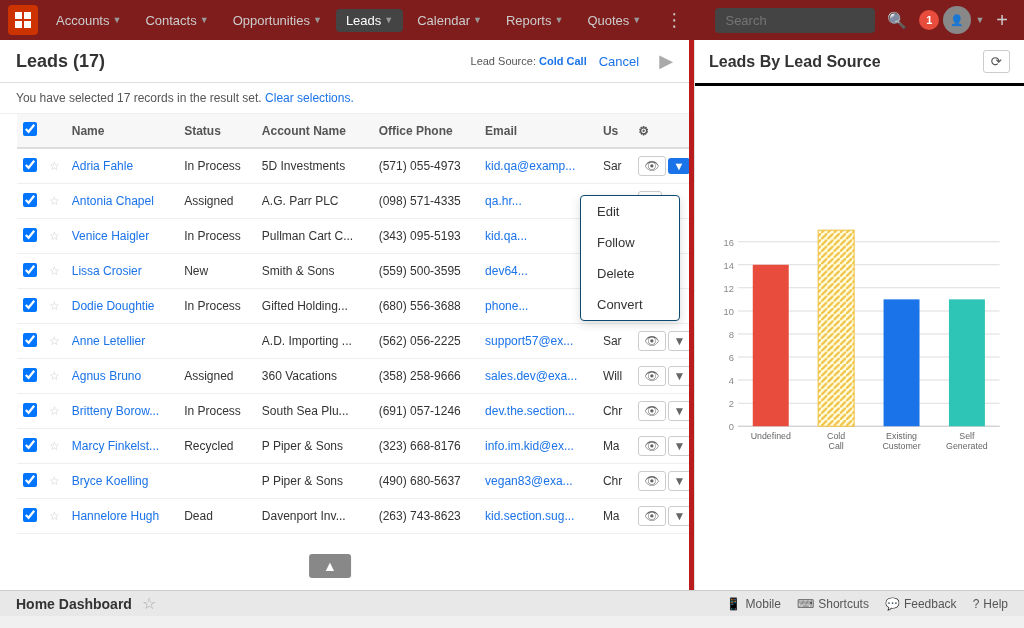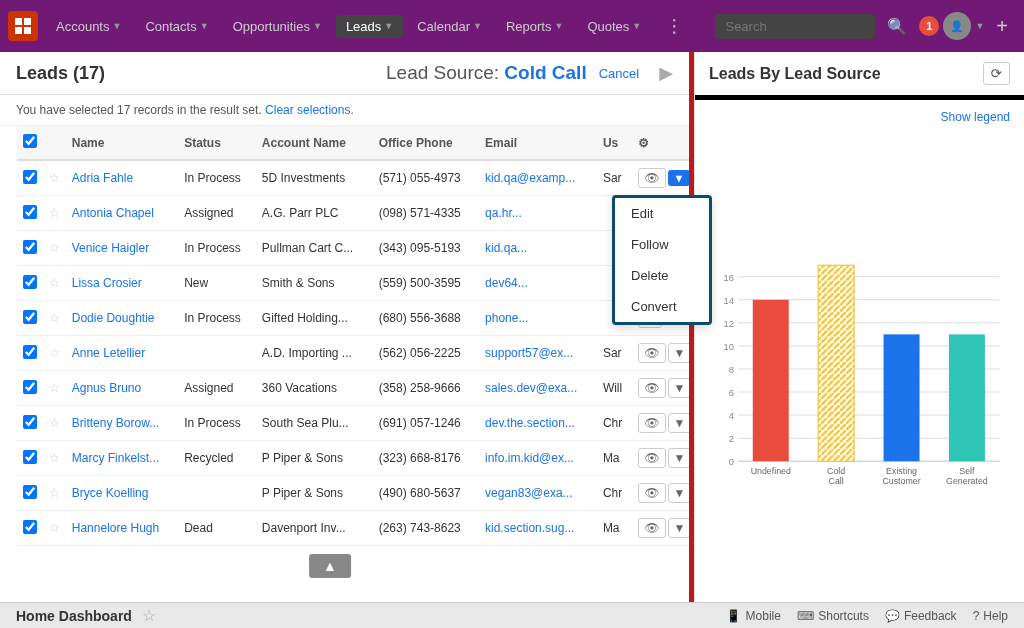--- a/index.html
+++ b/index.html
@@ -1,21 +1,21 @@
 <!DOCTYPE html>
 <html><head>
   <meta charset="utf-8">
   <style>
     * { box-sizing: border-box; margin: 0; padding: 0; }
     body { font-family: Arial, sans-serif; font-size: 13px; background: #f0f0f0; overflow: hidden; width: 1024px; height: 628px; }
 
     
     .top-nav {
-      background: #701a75;
-      height: 52px;
+      background: #7f1d1d;
+      height: 40px;
       display: flex;
       align-items: center;
       padding: 0 8px;
       gap: 4px;
     }
     .nav-logo {
       background: #cc3300;
       width: 30px; height: 30px;
       border-radius: 4px;
       display: flex; align-items: center; justify-content: center;
@@ -172,26 +172,26 @@
       border-bottom: 1px solid #eee;
       color: #555;
       font-size: 12px;
     }
     .selection-notice a { color: #1a73e8; cursor: pointer; }
 
     
     .dropdown-menu {
       position: absolute;
       background: white;
-      border: 3px solid #0c4a6e;
+      border: 1px solid #0c4a6e;
       border-radius: 4px;
       box-shadow: 0 3px 10px rgba(0,0,0,0.15);
       z-index: 100;
       top: 195px;
-      left: 612px;
+      left: 580px;
       min-width: 100px;
     }
     .dropdown-menu-item {
       padding: 8px 16px;
       cursor: pointer;
       color: #333;
       font-size: 13px;
     }
 
     
@@ -199,21 +199,21 @@
       width: 330px;
       background: white;
       display: flex;
       flex-direction: column;
       border-left: 1px solid #ddd;
     }
     .chart-header {
       display: flex;
       align-items: center;
       padding: 10px 14px;
-      border-bottom: 5px solid #000000;
+      border-bottom: 3px solid #000000;
     }
     .chart-title {
       font-size: 16px;
       font-weight: bold;
       color: #333;
     }
     .refresh-btn {
       margin-left: auto;
       background: none;
       border: 1px solid #ccc;
@@ -338,21 +338,21 @@
   <span class="nav-arrow" style="color:#999;">▼</span>
   <span class="nav-icon-btn" style="font-size:20px; color:#ccc;">+</span>
 </nav>
 
 <div class="main-content">
 
   <div class="left-panel">
 
     <div class="leads-header">
       <span class="leads-title">Leads (17)</span>
-      <span style="margin-left:auto; color:#555; font-size:19px;">
+      <span style="margin-left:auto; color:#555; font-size:11px;">
         <span>Lead Source:</span>
         <span class="lead-source-value">Cold Call</span>
       </span>
       <span class="cancel-btn" style="margin-left:0;">Cancel</span>
       <span class="divider-arrow" style="margin-left:8px; color:#aaa; font-size:18px;">▶</span>
     </div>
 
     <div class="table-wrapper">
 
       <div class="selection-notice">
@@ -564,21 +564,20 @@
     <div class="dropdown-menu-item">Delete</div>
     <div class="dropdown-menu-item">Convert</div>
   </div>
 
   <div class="right-panel">
     <div class="chart-header">
       <span class="chart-title">Leads By Lead Source</span>
       <button class="refresh-btn">⟳</button>
     </div>
     <div class="chart-area">
-      <div class="show-legend">Show legend</div>
       <svg class="chart-svg" viewBox="0 0 290 250" id="bar-chart-svg">
       <line x1="28" x2="280" y1="210" y2="210" stroke="#ddd" stroke-width="1"></line>
           <text x="24" y="214" text-anchor="end" font-size="9" fill="#888">0</text>
           <line x1="28" x2="280" y1="187.77777777777777" y2="187.77777777777777" stroke="#ddd" stroke-width="1"></line>
           <text x="24" y="191.77777777777777" text-anchor="end" font-size="9" fill="#888">2</text>
           <line x1="28" x2="280" y1="165.55555555555554" y2="165.55555555555554" stroke="#ddd" stroke-width="1"></line>
           <text x="24" y="169.55555555555554" text-anchor="end" font-size="9" fill="#888">4</text>
           <line x1="28" x2="280" y1="143.33333333333334" y2="143.33333333333334" stroke="#ddd" stroke-width="1"></line>
           <text x="24" y="147.33333333333334" text-anchor="end" font-size="9" fill="#888">6</text>
           <line x1="28" x2="280" y1="121.11111111111111" y2="121.11111111111111" stroke="#ddd" stroke-width="1"></line>

